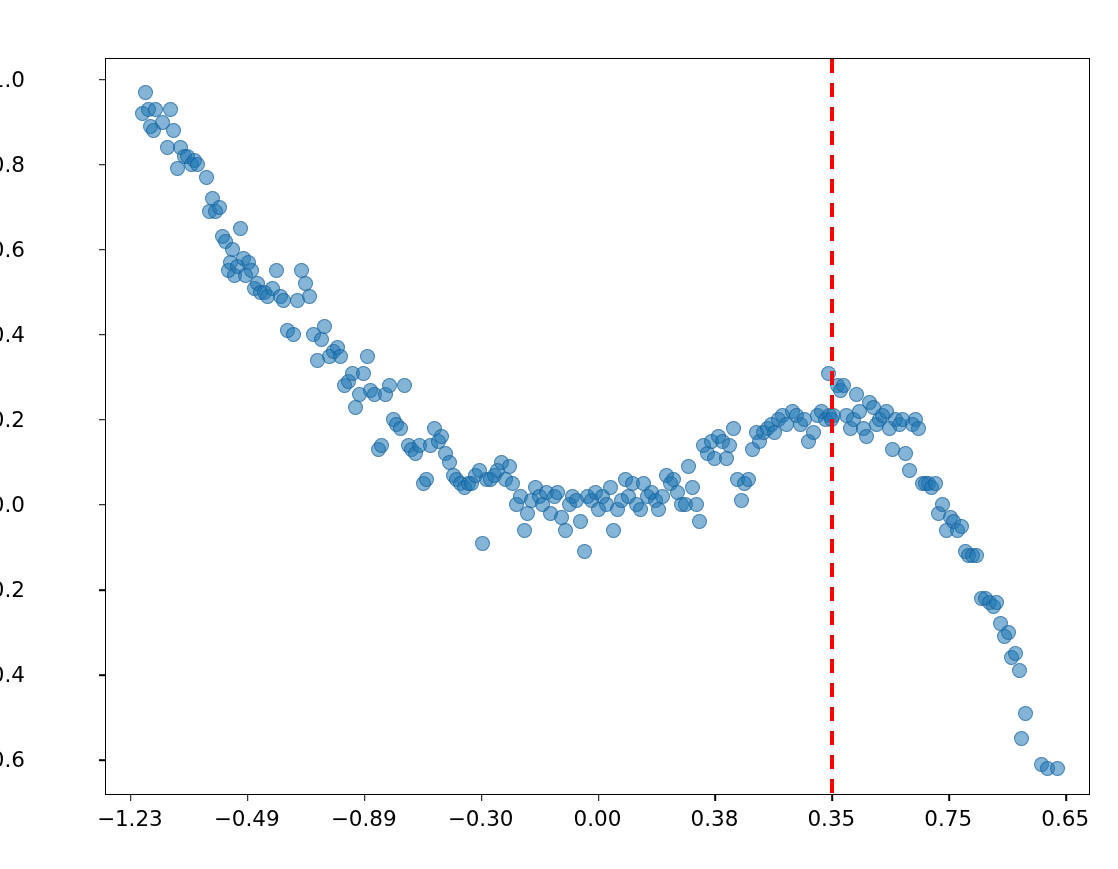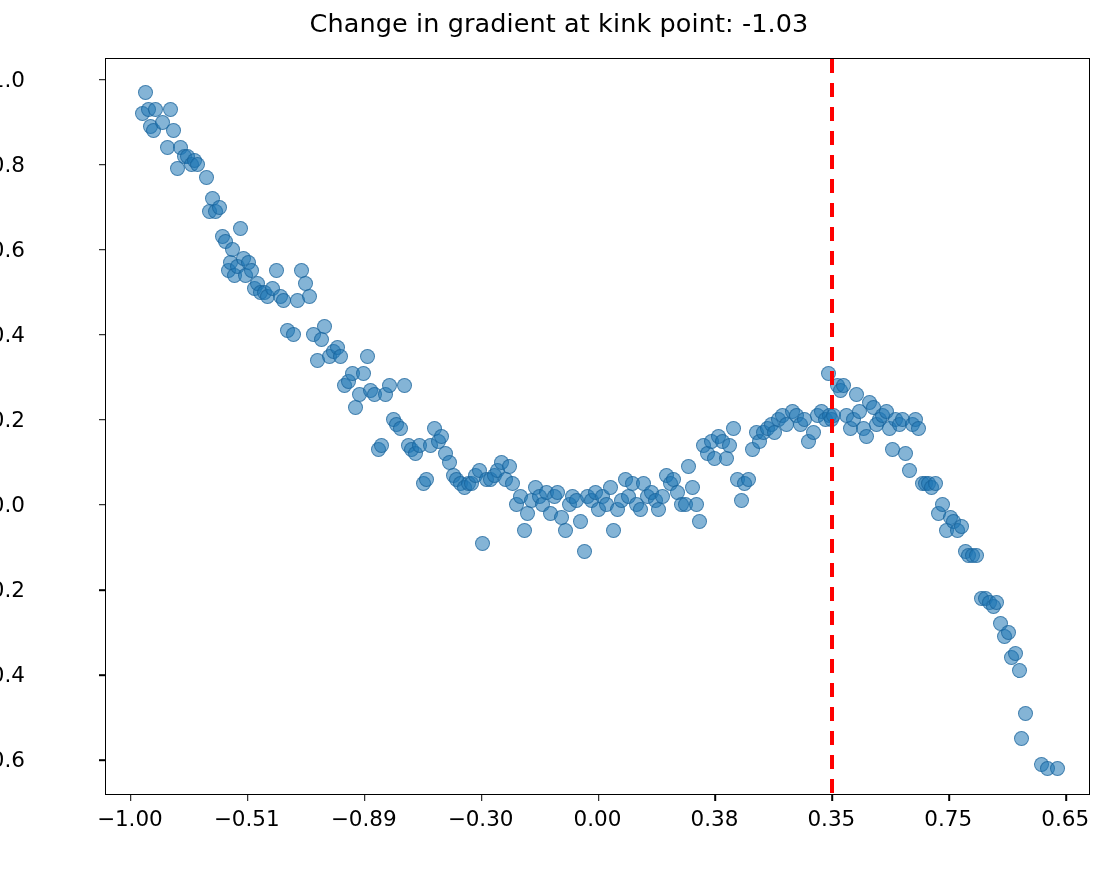--- a/index.html
+++ b/index.html
@@ -15,21 +15,20 @@
   .ytick{position:absolute;right:1093px;transform:translateY(-50%);font-size:21.5px;color:#000;white-space:nowrap;text-align:right;}
   .ytickmark{position:absolute;left:-7px;width:7px;height:1.6px;background:#000;transform:translateY(-50%);}
   .xtick{position:absolute;top:806px;transform:translateX(-50%);font-size:21.5px;color:#000;white-space:nowrap;}
   .xtickmark{position:absolute;bottom:-7px;width:1.6px;height:7px;background:#000;transform:translateX(-50%);}
 </style>
 </head>
 <body>
 
 <div id="figure">
 
-  <div id="title">Change in gradient at kink point: -1.03</div>
 
   <div id="axes">
     <div id="plotclip">
         <div class="pt" style="left: 36.5248px; top: 54.6477px;"></div>
         <div class="pt" style="left: 39.7985px; top: 33.384px;"></div>
         <div class="pt" style="left: 42.6045px; top: 50.395px;"></div>
         <div class="pt" style="left: 44.4751px; top: 67.4059px;"></div>
         <div class="pt" style="left: 47.7488px; top: 71.6587px;"></div>
         <div class="pt" style="left: 49.6195px; top: 50.395px;"></div>
         <div class="pt" style="left: 56.6345px; top: 63.1532px;"></div>
@@ -300,22 +299,22 @@
       <div class="ytick" style="top: 163.681px;">0.8</div>
       <div class="ytick" style="top: 248.735px;">0.6</div>
       <div class="ytick" style="top: 333.79px;">0.4</div>
       <div class="ytick" style="top: 418.845px;">0.2</div>
       <div class="ytick" style="top: 503.9px;">0.0</div>
       <div class="ytick" style="top: 588.955px;">−0.2</div>
       <div class="ytick" style="top: 674.01px;">−0.4</div>
       <div class="ytick" style="top: 759.064px;">−0.6</div>
     </div>
   <div id="xticklabels">
-      <div class="xtick" style="left: 129.833px;">−1.00</div>
-      <div class="xtick" style="left: 246.75px;">−0.51</div>
+      <div class="xtick" style="left: 129.833px;">−1.23</div>
+      <div class="xtick" style="left: 246.75px;">−0.49</div>
       <div class="xtick" style="left: 363.667px;">−0.89</div>
       <div class="xtick" style="left: 480.583px;">−0.30</div>
       <div class="xtick" style="left: 597.5px;">0.00</div>
       <div class="xtick" style="left: 714.417px;">0.38</div>
       <div class="xtick" style="left: 831.333px;">0.35</div>
       <div class="xtick" style="left: 948.25px;">0.75</div>
       <div class="xtick" style="left: 1065.17px;">0.65</div>
     </div>
 
 </div>

